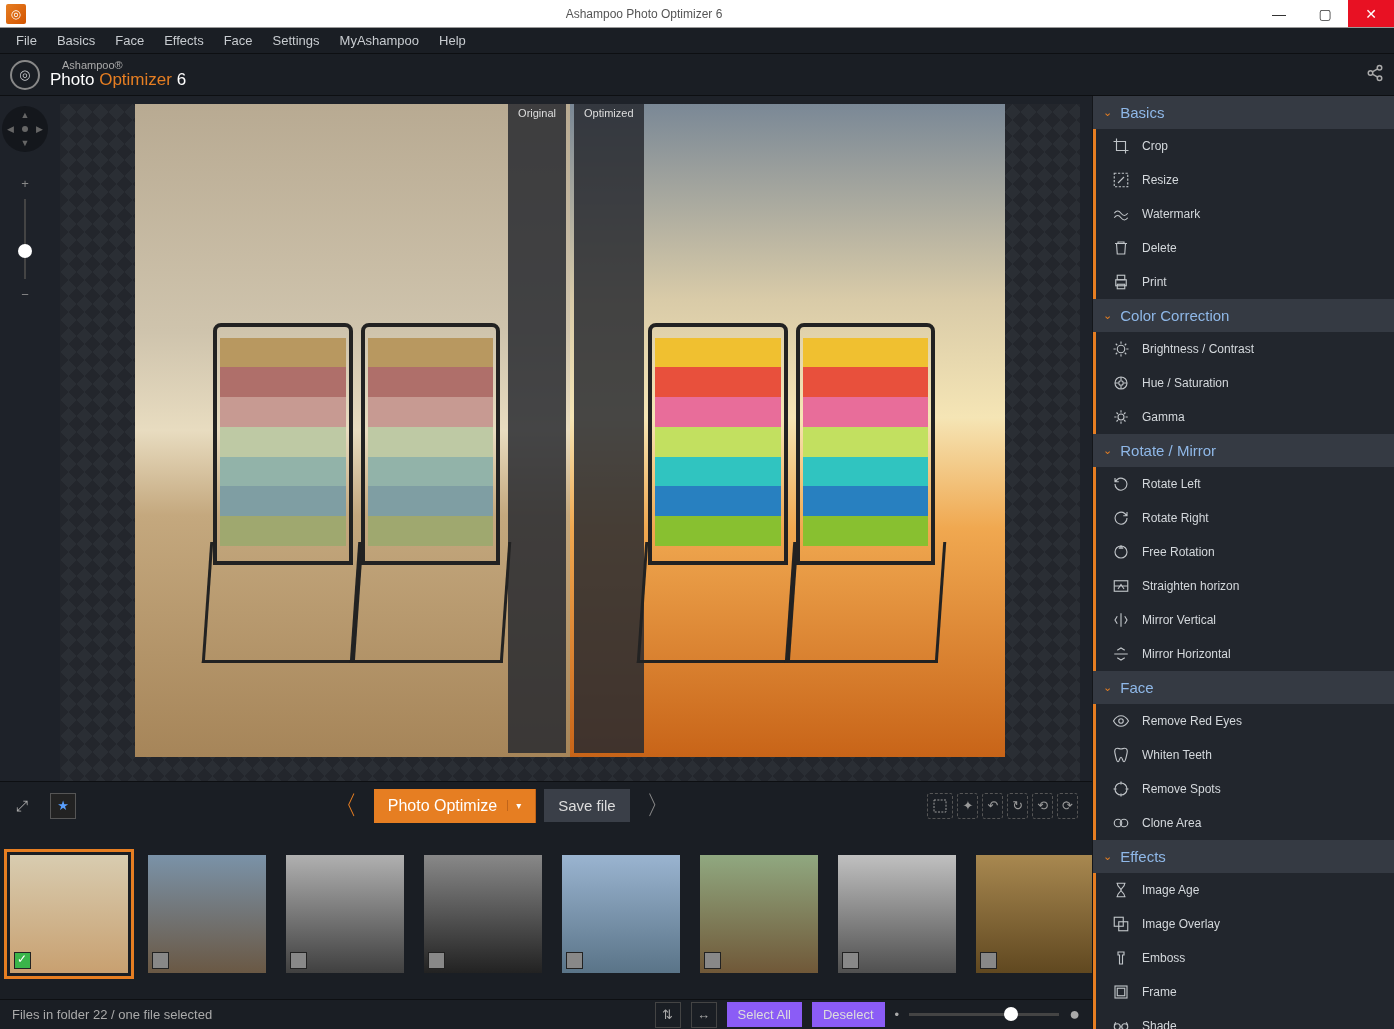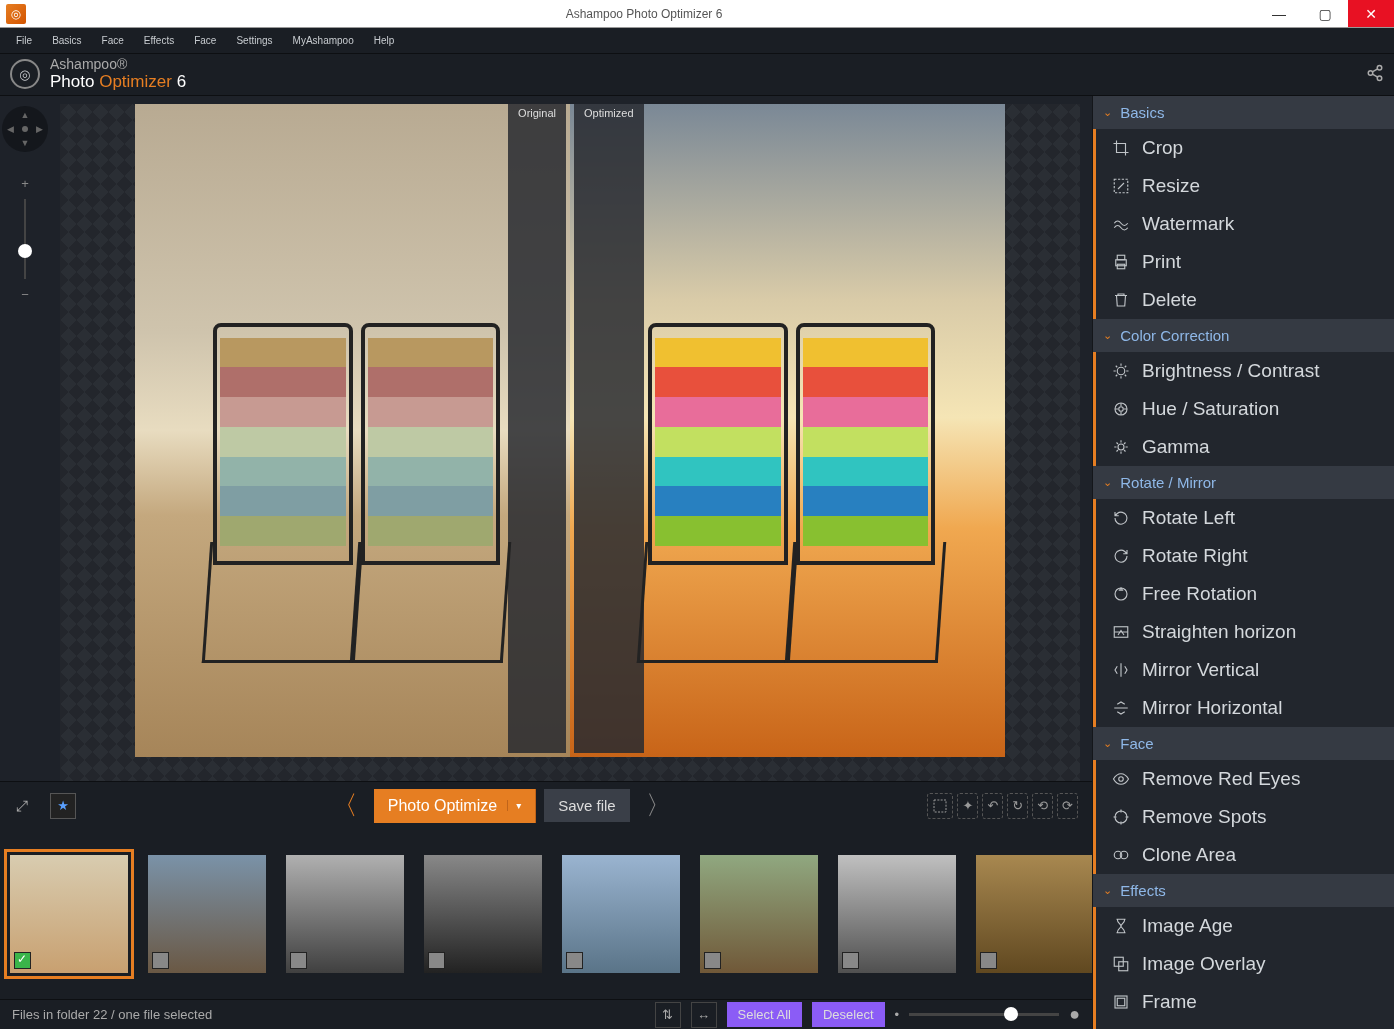--- a/index.html
+++ b/index.html
@@ -4,26 +4,26 @@
 <style>
 * { box-sizing: border-box; margin: 0; padding: 0; }
 body { font-family: "Segoe UI", Arial, sans-serif; background: #1e2229; color: #c8ccd0; width: 1394px; height: 1029px; overflow: hidden; font-size: 13px; display: flex; flex-direction: column; }
 .titlebar { height: 28px; background: #fff; display: flex; align-items: center; border-bottom: 1px solid #999; }
 .titlebar .app-icon { width: 20px; height: 20px; background: linear-gradient(135deg,#e67e22,#d35400); margin: 0 6px; border-radius: 2px; display:flex; align-items:center; justify-content:center; color:#fff; font-size:12px; }
 .titlebar .title { flex: 1; text-align: center; color: #555; font-size: 12px; }
 .win-ctrls { display:flex; }
 .win-ctrl { width: 46px; height: 27px; display:flex; align-items:center; justify-content:center; color:#333; font-size:14px; }
 .win-ctrl.close { background:#e81123; color:#fff; }
 .menubar { height: 26px; background: #1a1e24; display:flex; align-items:center; padding: 0 8px; gap: 4px; border-bottom: 1px solid #0d0f12; }
-.menubar .mitem { padding: 3px 8px; color:#c8ccd0; font-size:10px; cursor:pointer; }
+.menubar .mitem { padding: 3px 8px; color:#c8ccd0; font-size:13px; cursor:pointer; }
 .brandbar { height: 42px; background: #1a1e24; display:flex; align-items:center; padding: 0 10px; border-bottom: 1px solid #0d0f12; justify-content:space-between;}
 .brand-left { display:flex; align-items:center; gap:10px; }
 .brand-logo { width:30px; height:30px; border:2px solid #888; border-radius:50%; display:flex; align-items:center; justify-content:center; }
 .brand-text { line-height:1.1; }
-.brand-text .l1 { font-size:14px; color:#aaa; }
+.brand-text .l1 { font-size:11px; color:#aaa;margin-left:12px; }
 .brand-text .l2 { font-size:17px; }
 .brand-text .l2 .w1{ color:#fff; }
 .brand-text .l2 .w2{ color:#e67e22; }
 .brand-text .l2 .w3{ color:#fff; font-weight:300; }
 .share-icon{ color:#aaa; font-size:16px; }
 .main-area { flex:1; display:flex; min-height:0; }
 .left-tools { width:30px; background:#1e2229; padding-top:10px; display:flex; flex-direction:column; align-items:center; gap:14px; }
 .nav-wheel{ width:46px; height:46px; background:#14171c; border-radius:50%; display:flex; align-items:center; justify-content:center; position:relative; margin-left:20px;}
 .nav-wheel .dot{ width:6px; height:6px; background:#666; border-radius:50%; }
 .nav-wheel .arr{ position:absolute; color:#666; font-size:9px; }
@@ -50,21 +50,21 @@
 .chair.right .stripe.s1{ background:#f0c030; } .chair.right .stripe.s2{ background:#e8503c; } .chair.right .stripe.s3{ background:#e86d9a; } .chair.right .stripe.s4{ background:#c2e060; } .chair.right .stripe.s5{ background:#30c4c0; } .chair.right .stripe.s6{ background:#2880c0; } .chair.right .stripe.s7{ background:#88c030; }
 .chair .stripes{ position:absolute; left:14%; top:10%; right:14%; bottom:34%; display:flex; flex-direction:column; }
 .chair .legs{ position:absolute; left:6%; right:6%; bottom:4%; height:32%; border:3px solid #222; border-top:none; transform:skewX(-4deg);}
 .right-panel{ width:302px; background:#22262d; display:flex; flex-direction:column; overflow:hidden; border-left:1px solid #14161a; }
 .rp-scroll{ flex:1; overflow-y:auto; }
 .rp-scroll::-webkit-scrollbar{ width:14px; background:#1a1d22;}
 .rp-scroll::-webkit-scrollbar-thumb{ background:#3a4049; }
 .section-header{ background:#353a43; color:#8fb8e8; padding:8px 10px; font-size:15px; display:flex; align-items:center; gap:8px; cursor:pointer;}
 .section-header .chev{ color:#e67e22; font-size:11px; }
 .section-items{ border-left:3px solid #e67e22; }
-.ritem{ padding:8px 10px 8px 16px; display:flex; align-items:center; gap:12px; color:#d4d8dc; font-size:19px; cursor:pointer; }
+.ritem{ padding:8px 10px 8px 16px; display:flex; align-items:center; gap:12px; color:#d4d8dc; font-size:12px; cursor:pointer; }
 .ritem .ic{ width:18px; height:18px; display:flex; align-items:center; justify-content:center; color:#c0c4c8; flex-shrink:0;}
 .ritem .ic svg{ width:18px; height:18px; stroke:#c0c4c8; fill:none; stroke-width:1.5; }
 .midbar{ height:48px; background:#1a1e24; display:flex; align-items:center; padding:0 10px; gap:10px; border-top:1px solid #0d0f12;}
 .midbar .lefttools{ display:flex; gap:16px; align-items:center;}
 .midbar .centertools{ flex:1; display:flex; justify-content:center; align-items:center; gap:8px;}
 .midbar .righttools{ display:flex; gap:0; align-items:center;}
 .ibtn{ color:#aaa; width:24px; height:24px; display:flex; align-items:center; justify-content:center; cursor:pointer; font-size:15px;}
 .ibox{ width:26px; height:26px; border:1px solid #555; display:flex; align-items:center; justify-content:center; color:#5aa0ff; background:#222; }
 .chevbig{ color:#e67e22; font-size:26px; font-weight:300; padding:0 8px; cursor:pointer;}
 .btn-primary{ background:#e67e22; color:#fff; padding:8px 14px; font-size:16px; display:flex; align-items:center; gap:6px; cursor:pointer; border-right:1px solid #c0641a;}
@@ -317,35 +317,35 @@
             <span class="ic">
               <svg viewBox="0 0 24 24">
                 <path d="M3 17c3-4 6-4 9 0s6 4 9 0M3 11c3-4 6-4 9 0s6 4 9 0"></path>
               </svg>
             </span>
             <span>Watermark</span>
           </div>
         <div class="ritem">
             <span class="ic">
               <svg viewBox="0 0 24 24">
+                <path d="M4 6h16M8 6V4h8v2M6 6l1 14h10l1-14"></path>
+              </svg>
+            </span>
+            <span>Delete</span>
+          </div>
+        <div class="ritem">
+            <span class="ic">
+              <svg viewBox="0 0 24 24">
                 <rect x="5" y="9" width="14" height="8"></rect>
                 <rect x="7" y="3" width="10" height="6"></rect>
                 <rect x="7" y="15" width="10" height="6"></rect>
               </svg>
             </span>
             <span>Print</span>
           </div>
-        <div class="ritem">
-            <span class="ic">
-              <svg viewBox="0 0 24 24">
-                <path d="M4 6h16M8 6V4h8v2M6 6l1 14h10l1-14"></path>
-              </svg>
-            </span>
-            <span>Delete</span>
-          </div>
       </div>
 
       <div class="section-header">
           <span class="chev">⌄</span>
           <span>Color Correction</span>
         </div>
       <div class="section-items">
         <div class="ritem">
             <span class="ic">
               <svg viewBox="0 0 24 24">
@@ -443,20 +443,28 @@
               <svg viewBox="0 0 24 24">
                 <path d="M2 12s4-7 10-7 10 7 10 7-4 7-10 7-10-7-10-7z"></path>
                 <circle cx="12" cy="12" r="3"></circle>
               </svg>
             </span>
             <span>Remove Red Eyes</span>
           </div>
         <div class="ritem">
             <span class="ic">
               <svg viewBox="0 0 24 24">
+                <path d="M7 3c-3 0-4 3-3 7s2 11 4 11 2-6 4-6 2 6 4 6 3-7 4-11 0-7-3-7c-2 0-3 1-5 1s-3-1-5-1z"></path>
+              </svg>
+            </span>
+            <span>Whiten Teeth</span>
+          </div>
+        <div class="ritem">
+            <span class="ic">
+              <svg viewBox="0 0 24 24">
                 <circle cx="12" cy="12" r="8"></circle>
                 <path d="M12 2v4M12 18v4M2 12h4M18 12h4"></path>
               </svg>
             </span>
             <span>Remove Spots</span>
           </div>
         <div class="ritem">
             <span class="ic">
               <svg viewBox="0 0 24 24">
                 <circle cx="8" cy="12" r="5"></circle>
@@ -485,33 +493,33 @@
               <svg viewBox="0 0 24 24">
                 <rect x="3" y="3" width="12" height="12"></rect>
                 <rect x="9" y="9" width="12" height="12"></rect>
               </svg>
             </span>
             <span>Image Overlay</span>
           </div>
         <div class="ritem">
             <span class="ic">
               <svg viewBox="0 0 24 24">
+                <path d="M8 4h8v4h-2v12h-4V8H8z"></path>
+              </svg>
+            </span>
+            <span>Emboss</span>
+          </div>
+        <div class="ritem">
+            <span class="ic">
+              <svg viewBox="0 0 24 24">
                 <rect x="4" y="4" width="16" height="16"></rect>
                 <rect x="7" y="7" width="10" height="10"></rect>
               </svg>
             </span>
             <span>Frame</span>
-          </div>
-        <div class="ritem">
-            <span class="ic">
-              <svg viewBox="0 0 24 24">
-                <path d="M8 4h8v4h-2v12h-4V8H8z"></path>
-              </svg>
-            </span>
-            <span>Emboss</span>
           </div>
         <div class="ritem">
             <span class="ic">
               <svg viewBox="0 0 24 24">
                 <circle cx="7" cy="13" r="4"></circle>
                 <circle cx="17" cy="13" r="4"></circle>
                 <path d="M11 13h2M3 11l2-4M21 11l-2-4"></path>
               </svg>
             </span>
             <span>Shade</span>

